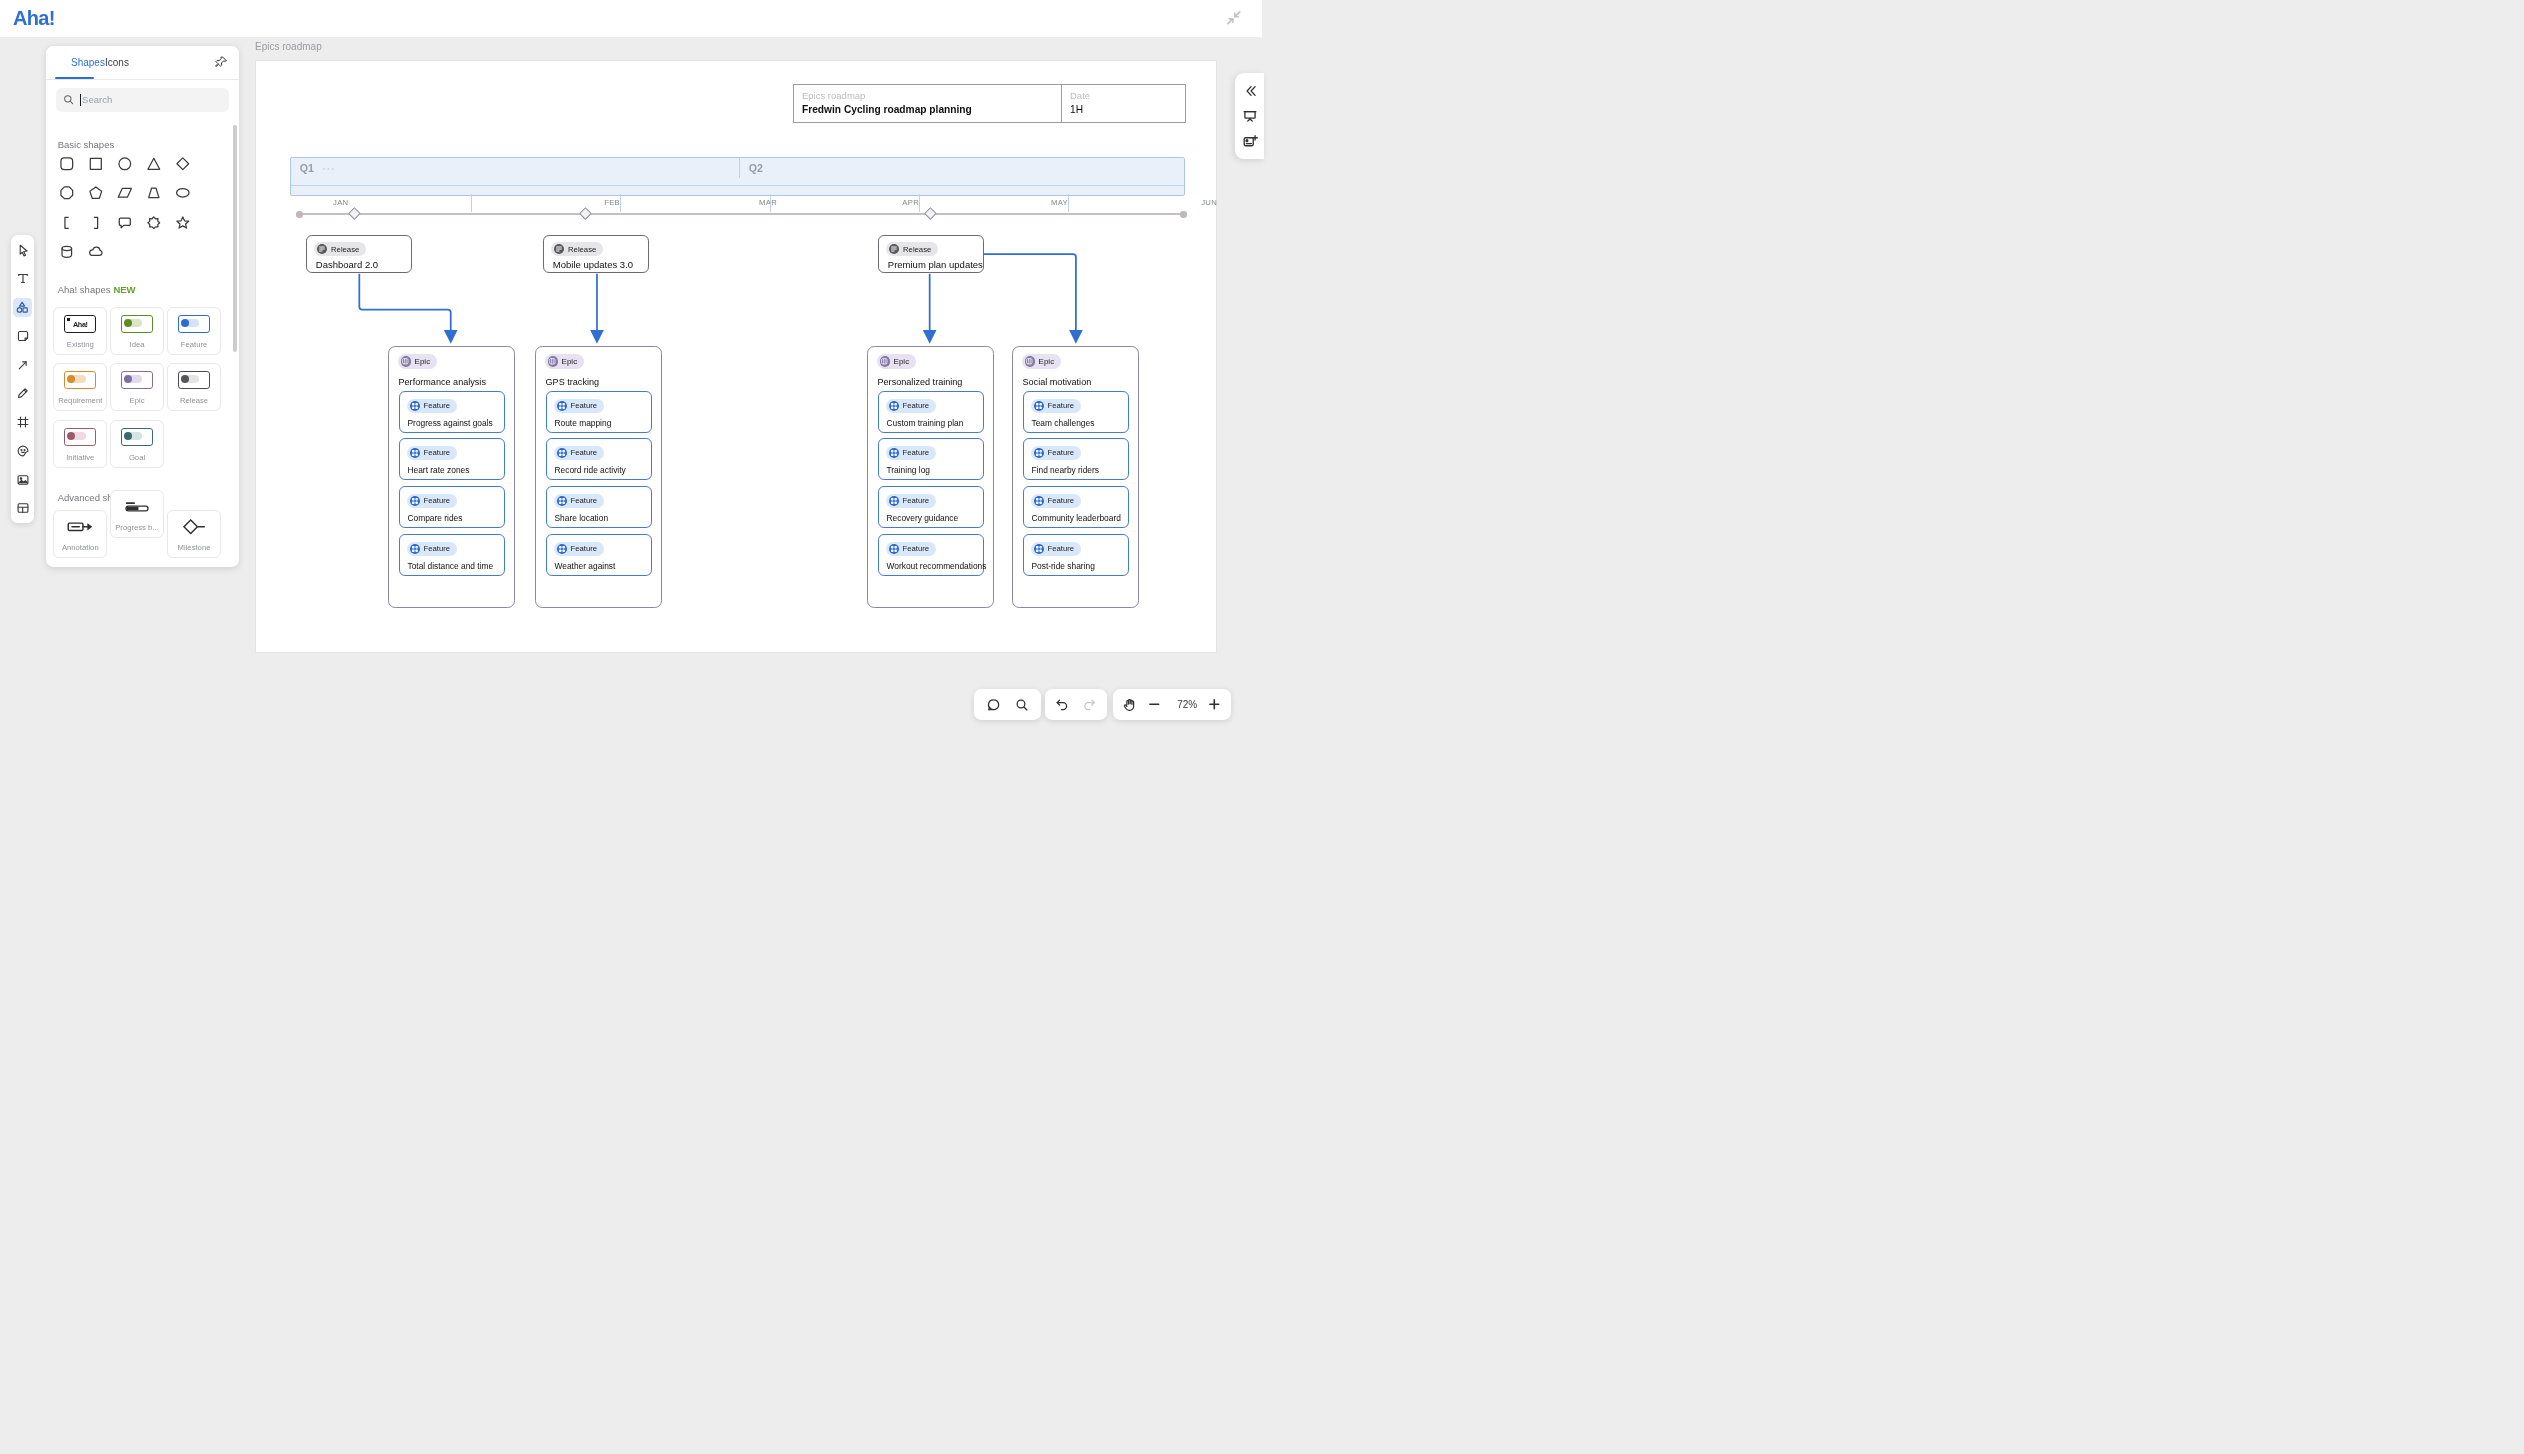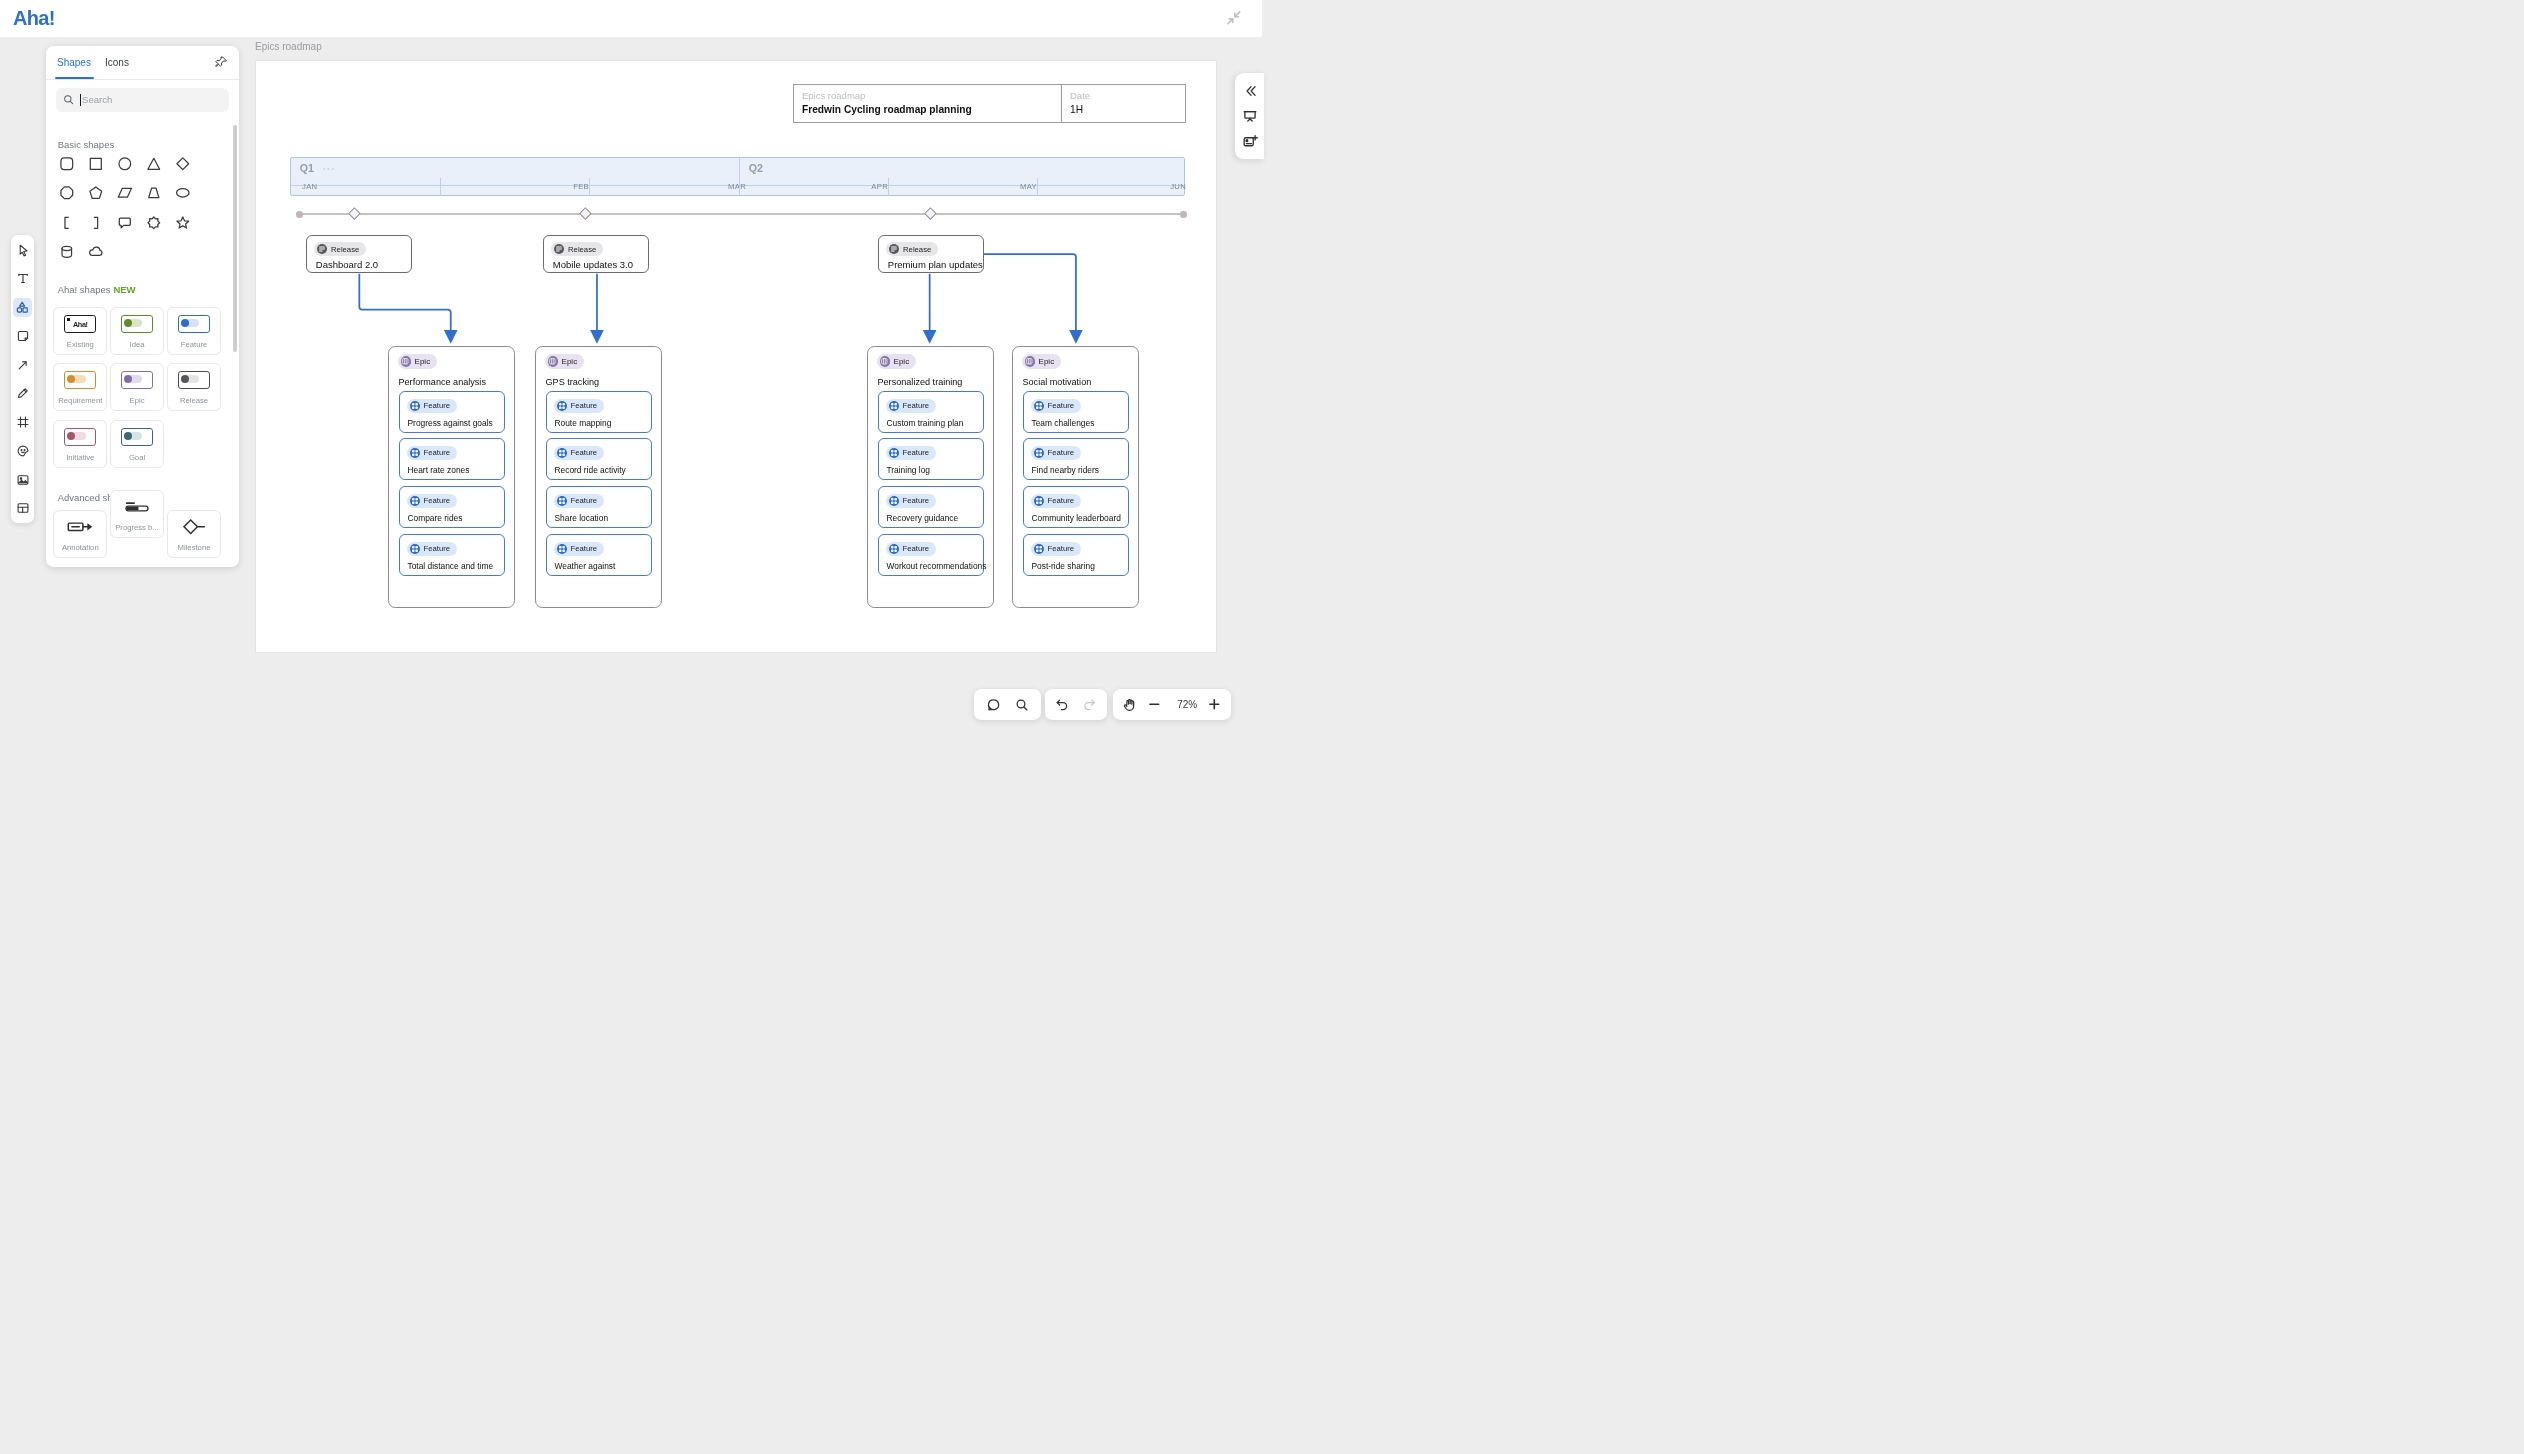--- a/index.html
+++ b/index.html
@@ -83,22 +83,22 @@
 
   .timeline { position:absolute; left:34px; top:96px; width:895px; height:39px;
     border:0.7px solid #adc6e6; border-radius:2.2px; background:#e9f0f9; }
   .qrow { position:absolute; left:0; top:0; width:100%; height:28px; border-bottom:0.7px solid #bfd2ea; }
   .qcell { position:absolute; top:0; height:20px; font-size:10.6px; font-weight:bold; color:#959da8;
     line-height:20px; padding-left:8.8px; }
   .qcell.q2 { border-left:0.7px solid #bfd2ea; }
   .qdots { position:absolute; left:32px; top:9.5px; width:2.2px; height:2.2px; border-radius:50%;
     background:#c9d3e2; box-shadow:4.4px 0 0 #c9d3e2, 8.8px 0 0 #c9d3e2; }
   .mrow { position:absolute; left:0; top:20px; width:100%; height:18.3px; }
-  .mcell { position:absolute; top:0; height:18.3px; font-size:7.7px; color:#7d858f; letter-spacing:0.3px;
-    line-height:18.3px; padding-left:11px; }
+  .mcell { position:absolute; top:16px; height:18.3px; font-size:7.7px; color:#7d858f; letter-spacing:0.3px;
+    line-height:18.3px; padding-left:11px;margin-left:31px; }
   .mcell.bl { border-left:0.7px solid #bfd2ea;text-align:right; }
 
   .ms-line { position:absolute; left:43px; top:152px; width:886px; height:1.8px; background:#c6bec0; }
   .ms-dot { position:absolute; top:150px; width:6.6px; height:6.6px; border-radius:50%; background:#c1b7b9; }
   .ms-diamond { position:absolute; top:148px; width:8.8px; height:8.8px; background:#f4f2f4;
     border:1.5px solid #908e96; transform:rotate(45deg); }
 
   .connectors { position:absolute; inset:0; width:962px; height:593px; pointer-events:none; }
 
   .release { position:absolute; top:174px; width:106px; height:38px; background:#fff;
@@ -144,21 +144,21 @@
       <path d="M4 20 L10.4 13.6"></path>
         <path d="M10.6 18.2 v-4.8 h-4.8"></path>
     </g>
   </svg>
 </div>
 
 <div class="canvas">
 
   <div class="panel">
     <div class="tabs">
-      <div class="tab active" style="left:11px">Shapes</div>
+      <div class="tab active" style="left:25px">Shapes</div>
       <div class="tab inactive" style="left:59px">Icons</div>
       <div class="tab-underline"></div>
       <svg class="pin-ic" viewBox="0 0 24 24">
         <path d="M14.5 3.5 l6 6 -2.2 .7 -2.6-.4 -3.4 3.4 .4 3.4 -1.9 1.9 -3.3-3.3 -4 4 -1-1 4-4 -3.3-3.3 1.9-1.9 3.4 .4 3.4-3.4 -.4-2.6 z" fill="none" stroke="#2f2f31" stroke-width="1.6" stroke-linejoin="round"></path>
       </svg>
     </div>
 
     <div class="searchbox">
       <svg width="11" height="11" viewBox="0 0 16 16">
         <circle cx="7" cy="7" r="4.6" fill="none" stroke="#5f6368" stroke-width="1.5"></circle>

